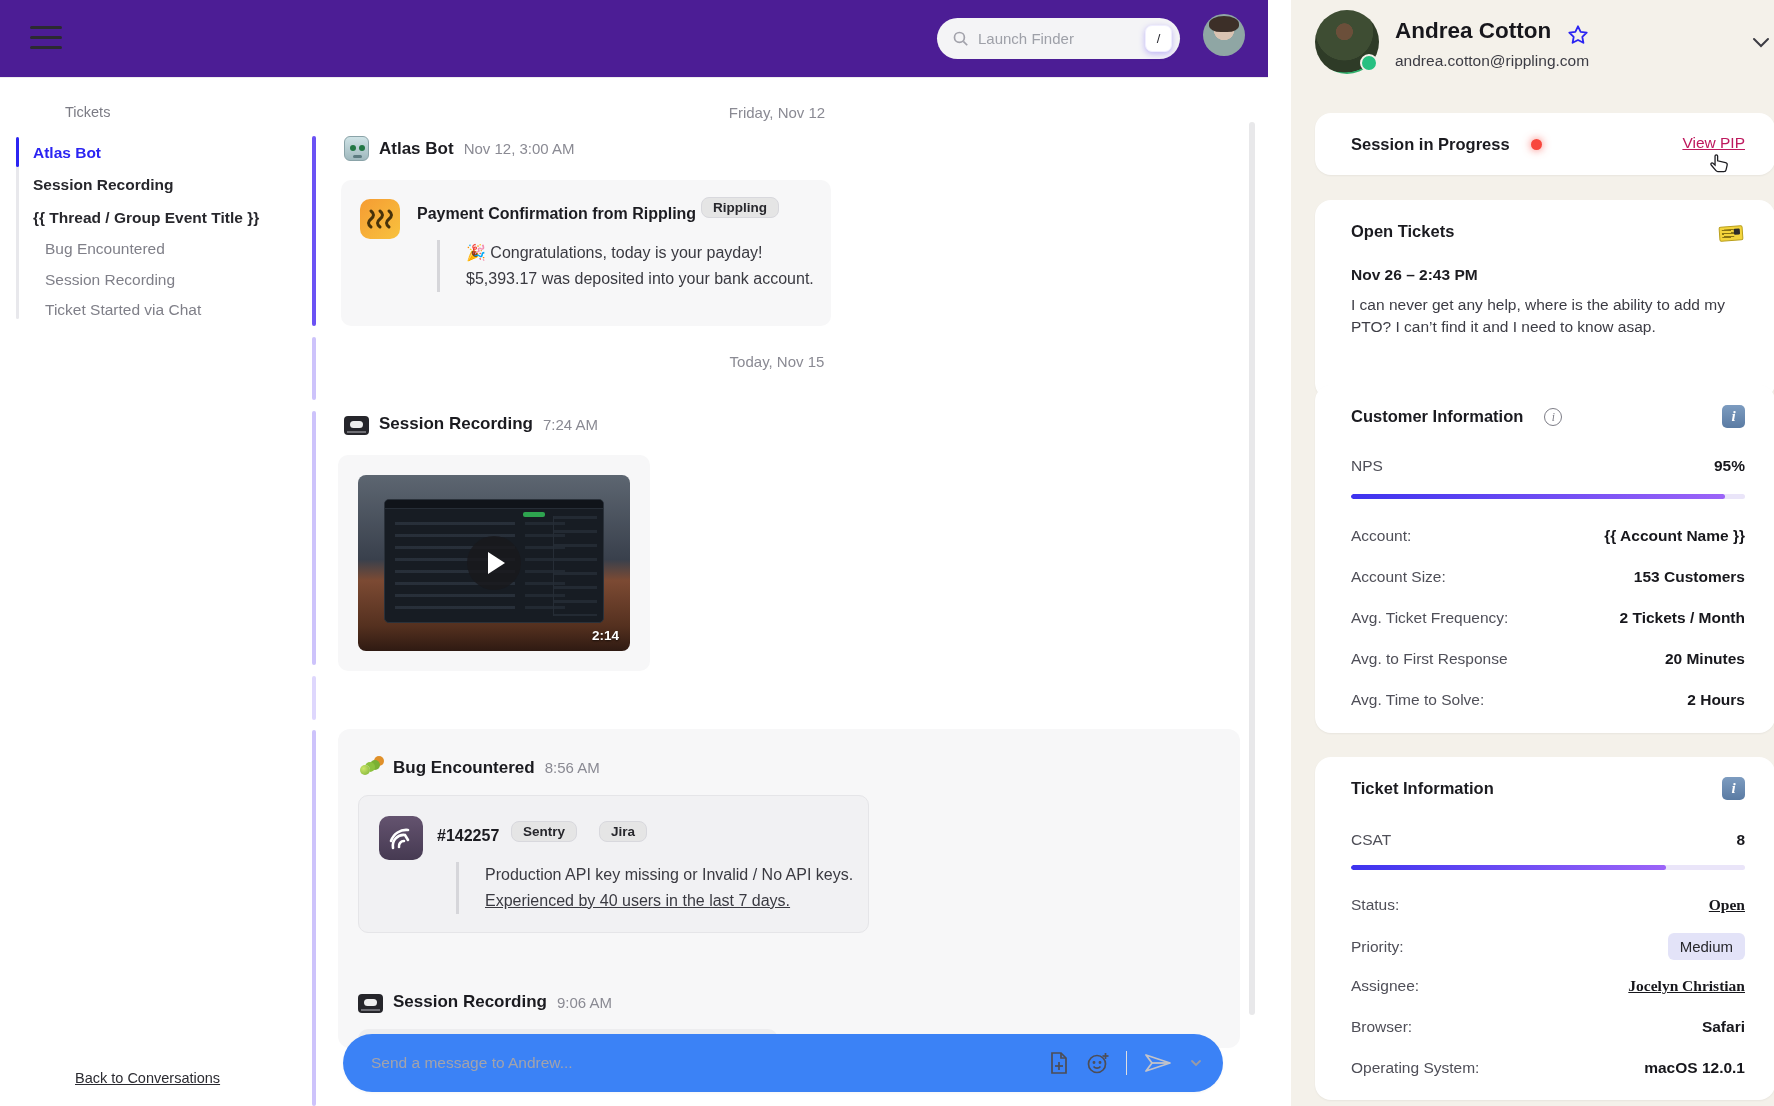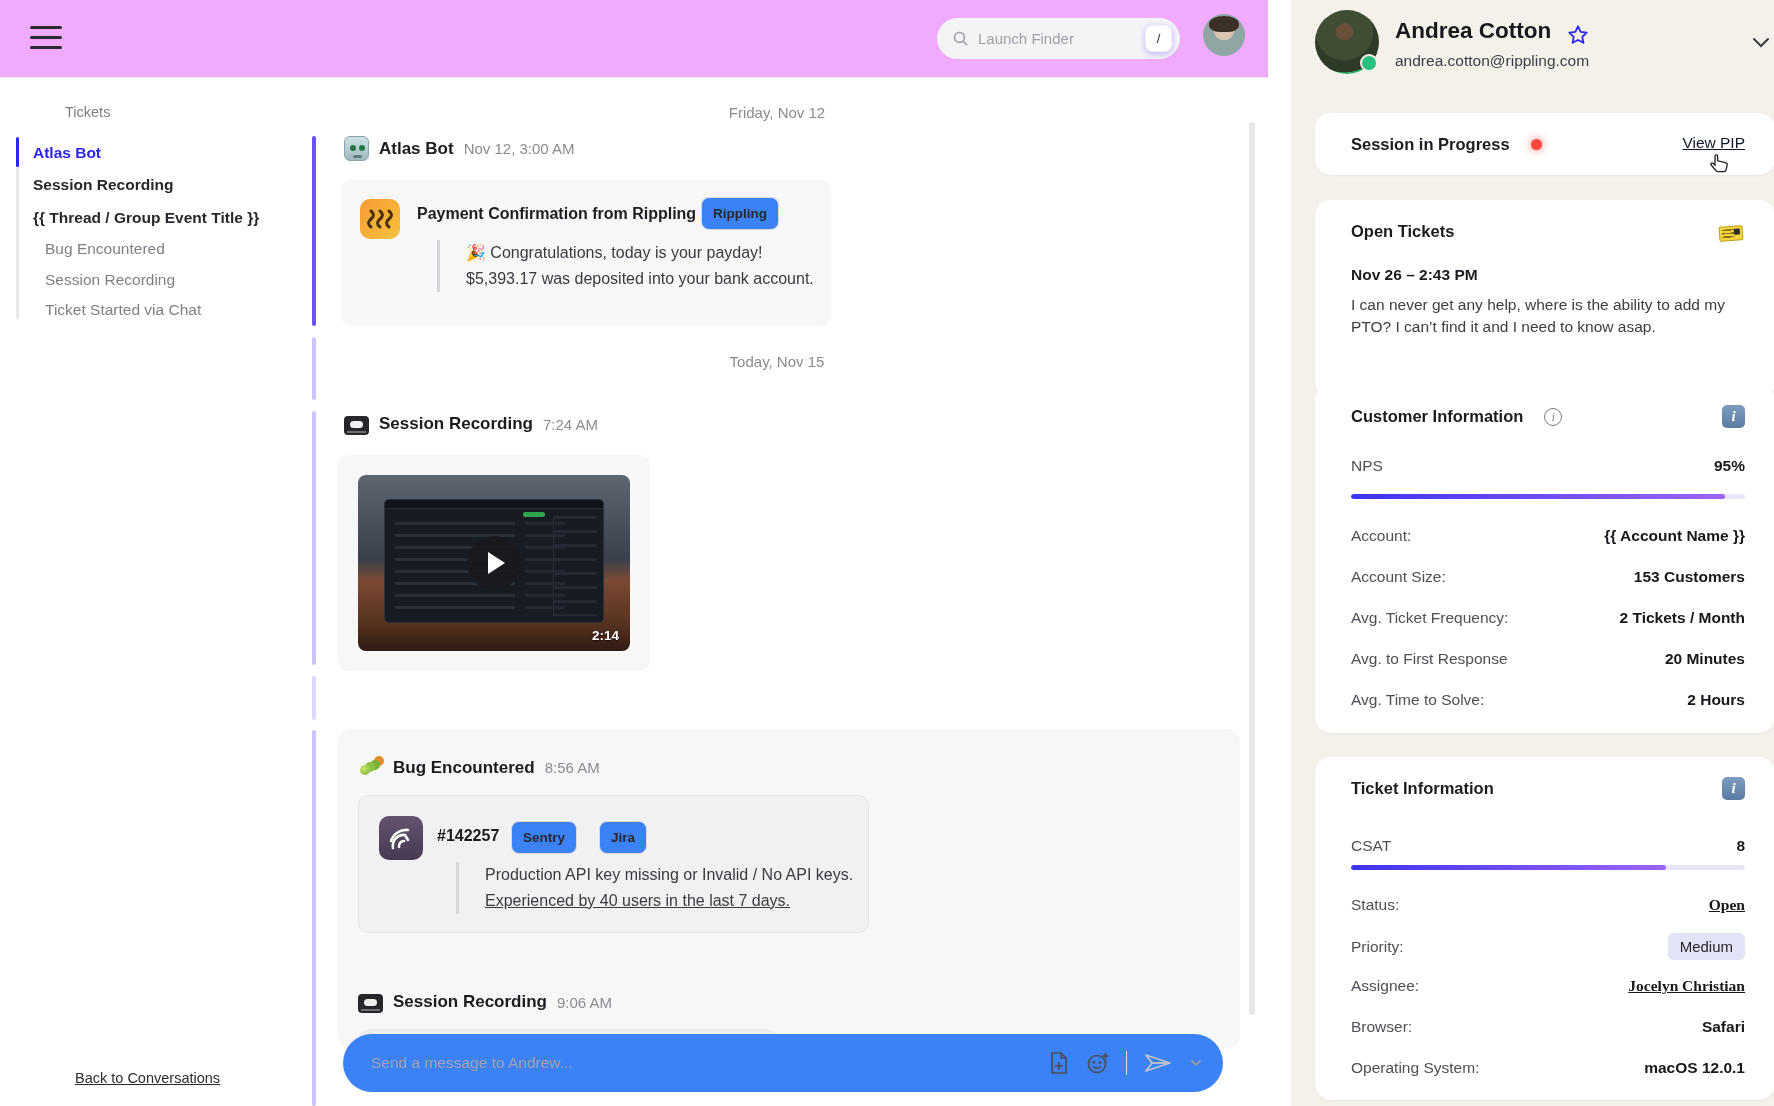--- a/index.html
+++ b/index.html
@@ -4,21 +4,21 @@
 <style>
   * { margin:0; padding:0; box-sizing:border-box; }
   html,body { width:1774px; height:1106px; }
   body { font-family:"Liberation Sans", sans-serif; background:#fff; color:#1c1c21; overflow:hidden; }
   .app { position:relative; width:1774px; height:1106px; background:#fff; }
   .abs { position:absolute; }
   .b { font-weight:700; }
   .nowrap { white-space:nowrap;text-align:center; }
 
   
-  .topbar { position:absolute; left:0; top:0; width:1268px; height:78px; background:#f0abfc; border-bottom:1px solid #ececee; z-index:5; }
+  .topbar { position:absolute; left:0; top:0; width:1268px; height:78px; background:#4c1d95; border-bottom:1px solid #ececee; z-index:5; }
   .burger { position:absolute; left:30px; top:23px; width:32px; height:30px; cursor:pointer; }
   .burger span { position:absolute; left:0; width:32px; height:3px; background:#2b2b31; border-radius:2px; }
   .burger span:nth-child(1){top:3px}.burger span:nth-child(2){top:13px}.burger span:nth-child(3){top:23px}
   .search { position:absolute; left:937px; top:18px; width:243px; height:41px; background:#f4f4f6; border-radius:21px; display:flex; align-items:center; padding:0 8px 0 15px; }
   .search input { border:none; outline:none; background:transparent; font:15px "Liberation Sans",sans-serif; color:#55555e; flex:1; min-width:0; margin-left:9px; }
   .search input::placeholder { color:#9ea0a8; }
   .keycap { width:27px; height:27px; background:#fff; border-radius:7px; border:1px solid #f0eeff; box-shadow:0 2px 6px rgba(110,86,247,.4); display:flex; align-items:center; justify-content:center; font-size:13px; color:#27272e; }
   .avatar-sm { position:absolute; left:1203px; top:14px; width:42px; height:42px; border-radius:50%; background:radial-gradient(circle at 50% 38%, #d9c3b2 0 30%, #8fa6a4 31%); overflow:hidden; cursor:pointer; }
   .avatar-sm::after { content:""; position:absolute; left:6px; top:2px; width:30px; height:16px; border-radius:50% 50% 40% 40%; background:#3c2f28; }
 
@@ -45,21 +45,21 @@
   .tile-robot { background:linear-gradient(#cfe3e6,#9fb8bd); border:1px solid #8aa3a8; }
   .tile-robot::before { content:""; position:absolute; left:5px; top:8px; width:6px; height:6px; border-radius:50%; background:#274; box-shadow:9px 0 0 #274; }
   .tile-robot::after { content:""; position:absolute; left:8px; top:18px; width:9px; height:3px; border-radius:2px; background:#5c7b80; }
   .tile-vhs { background:#26262b; border-radius:4px; height:19px; margin-top:3px; }
   .tile-vhs::before { content:""; position:absolute; left:6px; top:5px; width:13px; height:7px; border-radius:4px; background:#efefef; }
   .tile-vhs::after { content:""; position:absolute; left:3px; bottom:2px; width:19px; height:2px; background:#6e6e74; }
   .tile-bug { background:transparent; }
   .tile-bug::before { content:""; position:absolute; left:2px; top:10px; width:10px; height:10px; border-radius:50%; background:radial-gradient(circle at 35% 35%, #cce66a, #7ab034); box-shadow:5px -3px 0 #8cc23e, 10px -5px 0 #7ab034, 14px -9px 0 0 #e0902a; }
 
   .gcard { position:absolute; background:#f7f7f8; border-radius:12px; }
-  .pill { display:inline-block; background:#3b82f6; border:1px solid #d8d8dd; border-radius:8px; padding:8px 11px; font-size:13.5px; font-weight:700; color:#27272c; white-space:nowrap; }
+  .pill { display:inline-block; background:#e5e5e5; border:1px solid #d8d8dd; border-radius:8px; padding:2px 11px; font-size:13.5px; font-weight:700; color:#27272c; white-space:nowrap; }
   .quote { border-left:3px solid #d6d6da; padding-left:26px; font-size:16px; color:#3a3a41; line-height:26px; }
 
   .riplogo { position:absolute; width:40px; height:40px; border-radius:10px; background:linear-gradient(135deg,#f59c33,#f8c23e); }
   .sentrylogo { position:absolute; width:44px; height:44px; border-radius:10px; background:linear-gradient(180deg,#64536f,#463a52); }
 
   
   .thumb { position:absolute; border-radius:8px; overflow:hidden; background:linear-gradient(180deg,#5d6671 0%, #39404c 48%, #7c4a33 60%, #54301f 86%, #2f1a12 100%); cursor:pointer; }
   .appwin { position:absolute; left:26px; right:26px; top:24px; bottom:28px; background:#171c23; border-radius:5px; border:1px solid #2a313a; overflow:hidden; }
   .appwin .bar1 { position:absolute; left:0; top:0; right:0; height:9px; background:#10141a; border-bottom:1px solid #262d36; }
   .appwin .rows { position:absolute; left:10px; top:22px; width:120px; bottom:6px; background:repeating-linear-gradient(#2c343f 0 3px, transparent 3px 12px); opacity:.8; }
@@ -84,21 +84,21 @@
   .pname { position:absolute; left:104px; top:18px; font-size:22.5px; font-weight:700; color:#17171c; }
   .pemail { position:absolute; left:104px; top:52px; font-size:15.5px; color:#3c3c44; }
   .card { position:absolute; left:24px; width:460px; background:#fff; border-radius:16px; box-shadow:0 1px 2px rgba(0,0,0,.05); }
   .ctitle { position:absolute; left:36px; top:22px; font-size:16.5px; font-weight:700; color:#1b1b20; display:flex; align-items:center; gap:21px; }
   .crow { position:absolute; left:36px; right:30px; display:flex; justify-content:space-between; align-items:center; font-size:15.5px; }
   .crow .lab { color:#4f4f58; }
   .crow .val { font-weight:700; color:#17171c; text-align:right; }
   .bar { position:absolute; left:36px; right:30px; height:5px; border-radius:3px; background:#eae5f9; overflow:hidden; }
   .bar .fill { height:100%; border-radius:3px; background:linear-gradient(90deg,#3d33ef,#9c64f8); }
   .link { color:#2b24f2; text-decoration:underline; cursor:pointer; font-weight:400;font-family:Liberation Serif, serif; }
-  .blink { color:#0f172a; text-decoration:underline; cursor:pointer; }
+  .blink { color:#be185d; text-decoration:underline; cursor:pointer; }
   .badge-medium { background:#e3e3f8; border-radius:6px; padding:5px 12px; font-size:15px; color:#27272c; font-weight:400; }
   .reddot { width:11px; height:11px; border-radius:50%; background:#f8473d; box-shadow:0 0 9px rgba(248,71,61,.75); }
   .ibadge { position:absolute; right:30px; top:20px; width:23px; height:23px; border-radius:5px; background:linear-gradient(#7d9cc0,#5a7ba3); color:#fff; font-family:"Liberation Serif",serif; font-weight:700; font-style:italic; font-size:15px; display:flex; align-items:center; justify-content:center; cursor:pointer; }
   .icirc { width:18px; height:18px; border-radius:50%; border:1.5px solid #7c7c86; color:#7c7c86; font-size:11.5px; display:inline-flex; align-items:center; justify-content:center; font-weight:400; font-style:italic; font-family:"Liberation Serif",serif; }
   .tickets-ic { position:absolute; right:32px; top:26px; width:24px; height:15px; background:#f3d43c; border:1px solid #b99f1d; border-radius:2px; transform:rotate(-4deg); }
   .tickets-ic::before { content:""; position:absolute; left:2px; top:2px; width:12px; height:9px; background:repeating-linear-gradient(#8a7413 0 1.5px, transparent 1.5px 3.5px); }
   .tickets-ic::after { content:""; position:absolute; right:2px; top:2px; width:6px; height:6px; background:#2c2c2c; border-radius:1px; }
   .scrollbar { position:absolute; left:1249px; top:122px; width:6px; height:893px; border-radius:3px; background:#e8e8ea; cursor:pointer; }
 </style>
 </head>
@@ -312,21 +312,21 @@
           <span class="lab">Avg. Time to Solve:</span>
           <span class="val">2 Hours</span>
         </div>
     </div>
 
     <div class="card" style="top:757px;height:343px">
       <div class="ctitle">
           <span>Ticket Information</span>
         </div>
       <div class="ibadge">i</div>
-      <div class="crow" style="top:80px">
+      <div class="crow" style="top:74px">
         <span class="lab">CSAT</span>
         <span class="val">8</span>
       </div>
       <div class="bar" style="top:108px">
           <div class="fill" style="width: 80%;"></div>
         </div>
       <div class="crow" style="top:139px">
           <span class="lab">Status:</span>
           <span class="val link">Open</span>
         </div>

